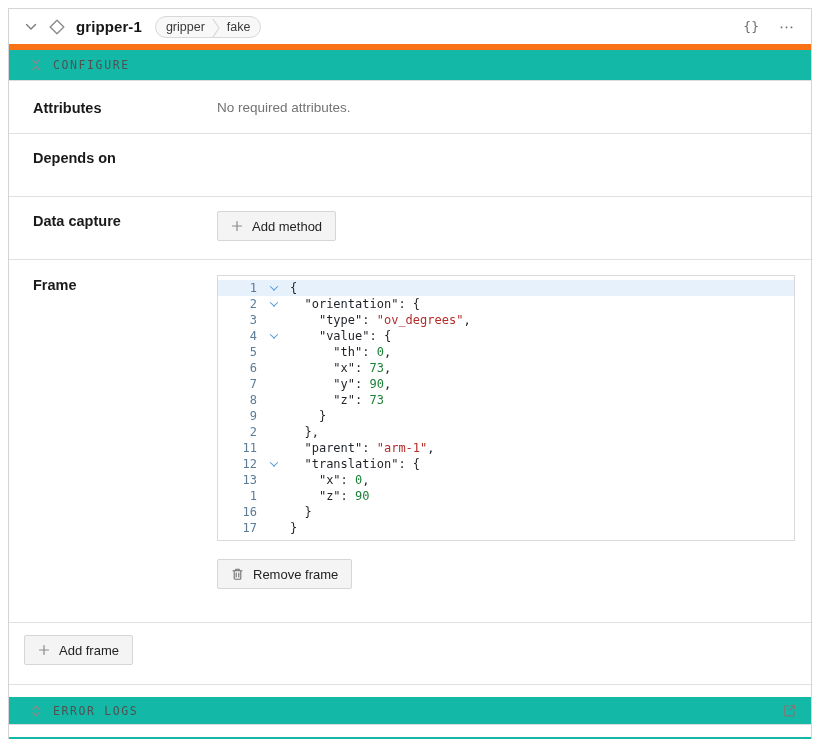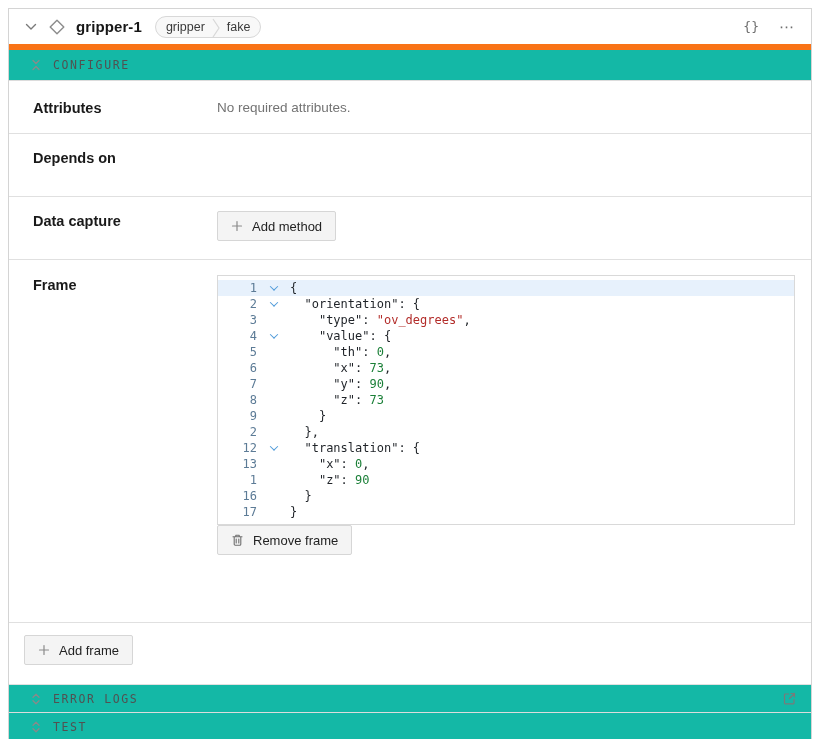--- a/index.html
+++ b/index.html
@@ -49,21 +49,21 @@
   
   .bar {
     height: 31px;
     background: #14b8a6;
     display: flex;
     align-items: center;
     padding: 0 14px 0 21px;
     border-bottom: 1px solid #dcdcdc;
     cursor: pointer;
   }
-  .bar.slim { height: 28px; }
+  .bar.slim { height: 28px; margin-top: 12px; }
   .bar.last { border-bottom: none; }
   .bar-label {
     font-family: "DejaVu Sans Mono", monospace;
     font-size: 11.5px;
     letter-spacing: 1.6px;
     color: #515151;
     margin-left: 11px;
   }
   .bar-spacer { flex: 1; }
 
@@ -130,21 +130,21 @@
     border: 1px solid #d6d6d6;
     border-radius: 2px;
     padding: 13px 13px;
     font-family: "Liberation Sans", sans-serif;
     font-size: 13px; color: #232323;
     cursor: pointer;
     gap: 9px;
     text-align: center;
   }
   .btn svg { display: block; }
-  .btn-gap { }
+  .btn-gap { margin-top: 18px; }
 
   
   .editor {
     width: 100%;
     border: 1px solid #d9d9d9;
     background: #fff;
     padding: 4px 0;
     font-family: "DejaVu Sans Mono", monospace;
     font-size: 12px;
     line-height: 16px;
@@ -292,20 +292,25 @@
               <span class="ln">9</span>
               <span class="foldcol"></span>
               <span class="codetext">    <span class="tok-pun">}</span></span>
             </div>
             <div class="cm-line">
               <span class="ln">2</span>
               <span class="foldcol"></span>
               <span class="codetext">  <span class="tok-pun">},</span></span>
             </div>
             <div class="cm-line">
+              <span class="ln">11</span>
+              <span class="foldcol"></span>
+              <span class="codetext">  <span class="tok-key">"parent"</span><span class="tok-pun">: </span><span class="tok-str">"arm-1"</span><span class="tok-pun">,</span></span>
+            </div>
+            <div class="cm-line">
               <span class="ln">12</span>
               <span class="foldcol">
                 <span class="fold-chev"></span>
               </span>
               <span class="codetext">  <span class="tok-key">"translation"</span><span class="tok-pun">: </span><span class="tok-pun">{</span></span>
             </div>
             <div class="cm-line">
               <span class="ln">13</span>
               <span class="foldcol"></span>
               <span class="codetext">    <span class="tok-key">"x"</span><span class="tok-pun">: </span><span class="tok-num">0</span><span class="tok-pun">,</span></span>

